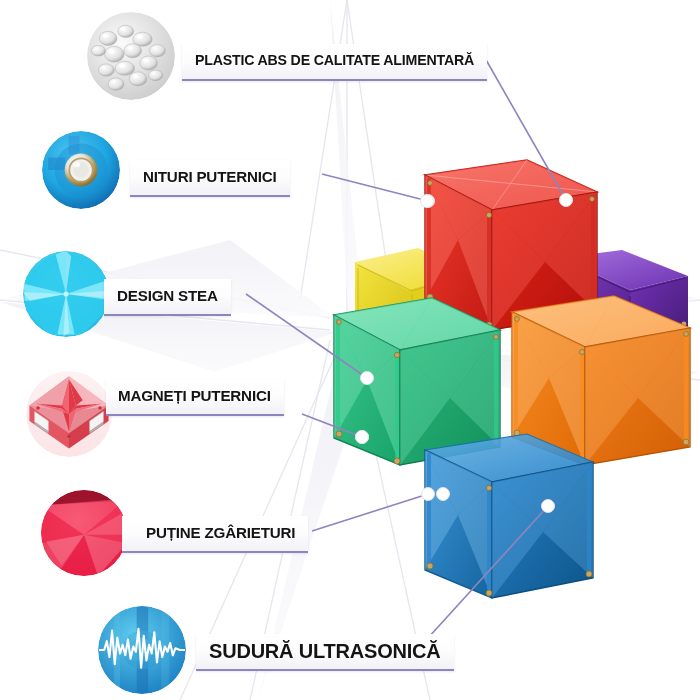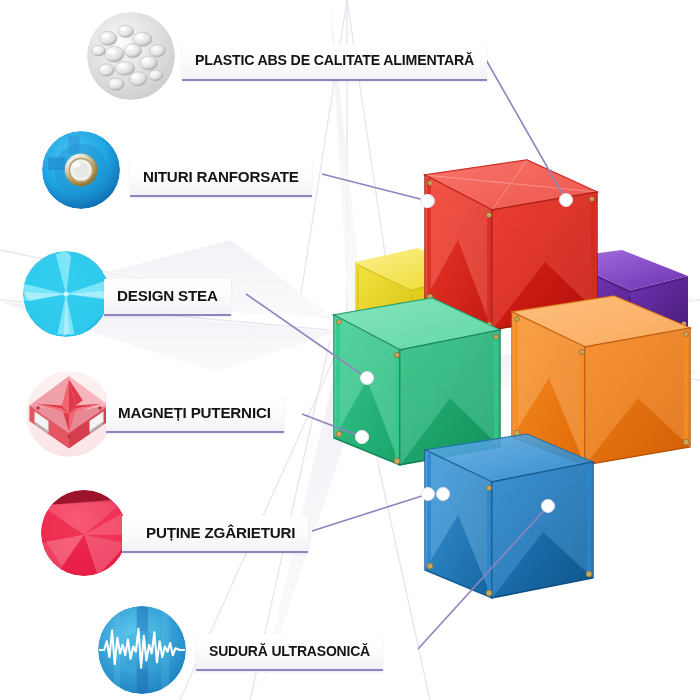--- a/index.html
+++ b/index.html
@@ -42,21 +42,21 @@
     font-size:15px;
     letter-spacing:-0.2px;
     color:#141414;
     line-height:1.35;
   }
   .pill-1 .label-text{font-size:14.2px;}
   .pill-2 .label-text{font-size:15.2px;}
   .pill-3 .label-text{font-size:15.2px;}
   .pill-4 .label-text{font-size:15.2px;}
   .pill-5 .label-text{font-size:15.2px;}
-  .pill-6 .label-text{font-size:14px;}
+  .pill-6 .label-text{font-size:20px;}
 </style>
 </head>
 <body>
 
 <div id="stage">
 
   <svg class="bg-layer" viewBox="0 0 700 700" xmlns="http://www.w3.org/2000/svg">
     <defs>
       <linearGradient id="rayg" x1="0" y1="0" x2="0" y2="1">
         <stop offset="0%" stop-color="#f0eff4"></stop>
@@ -559,26 +559,26 @@
         <polyline points="2,50 7,50 10,40 13,58 16,28 19,66 22,36 25,54 28,44 31,56 34,38 37,60 40,46 43,52
                           46,26 49,70 52,34 55,62 58,44 61,54 64,30 67,64 70,40 73,58 76,46 79,52 82,42 85,56 88,48 93,50 98,50"></polyline>
       </g>
     </svg>
   </div>
 
   <div class="label-pill pill-1" id="pill-0" style="left: 182px; top: 44px; height: 28px;">
     <span class="label-text">PLASTIC ABS DE CALITATE ALIMENTARĂ</span>
   </div>
   <div class="label-pill pill-2" id="pill-1" style="left: 130px; top: 160px; height: 28px;">
-    <span class="label-text">NITURI RANFORSATE</span>
+    <span class="label-text">NITURI PUTERNICI</span>
   </div>
   <div class="label-pill pill-3" id="pill-2" style="left: 104px; top: 279px; height: 28px;">
     <span class="label-text">DESIGN STEA</span>
   </div>
-  <div class="label-pill pill-4" id="pill-3" style="left: 106px; top: 396px; height: 28px; padding-left: 12px;">
+  <div class="label-pill pill-4" id="pill-3" style="left: 106px; top: 379px; height: 28px; padding-left: 12px;">
     <span class="label-text">MAGNEȚI PUTERNICI</span>
   </div>
   <div class="label-pill pill-5" id="pill-4" style="left: 122px; top: 516px; height: 28px; padding-left: 24px;">
     <span class="label-text">PUȚINE ZGÂRIETURI</span>
   </div>
   <div class="label-pill pill-6" id="pill-5" style="left: 196px; top: 634px; height: 28px;">
     <span class="label-text">SUDURĂ ULTRASONICĂ</span>
   </div>
 
 </div>

